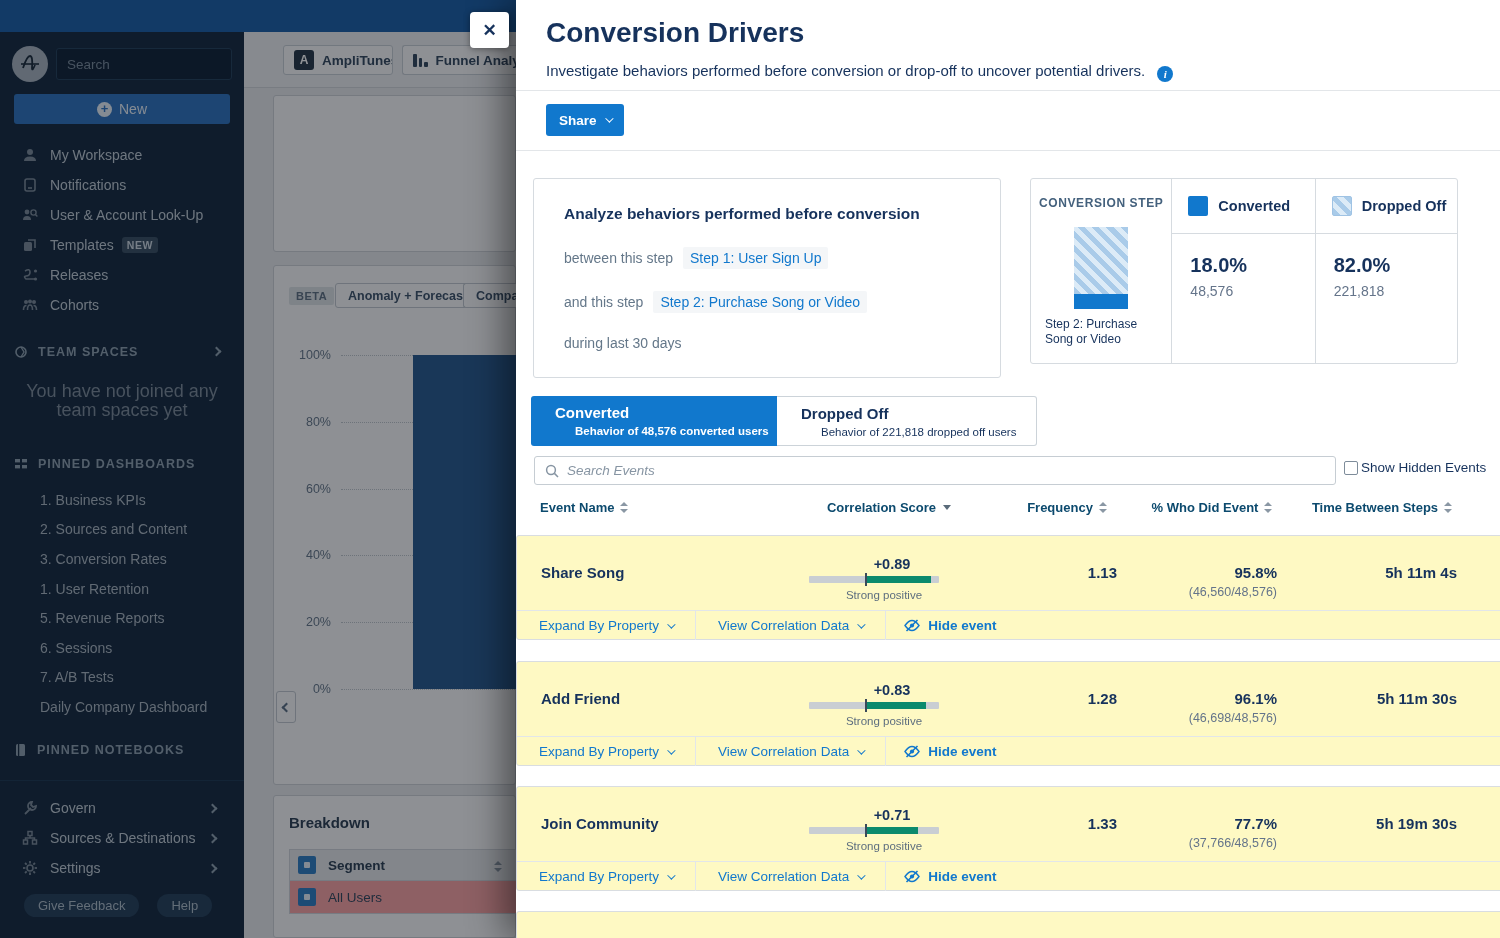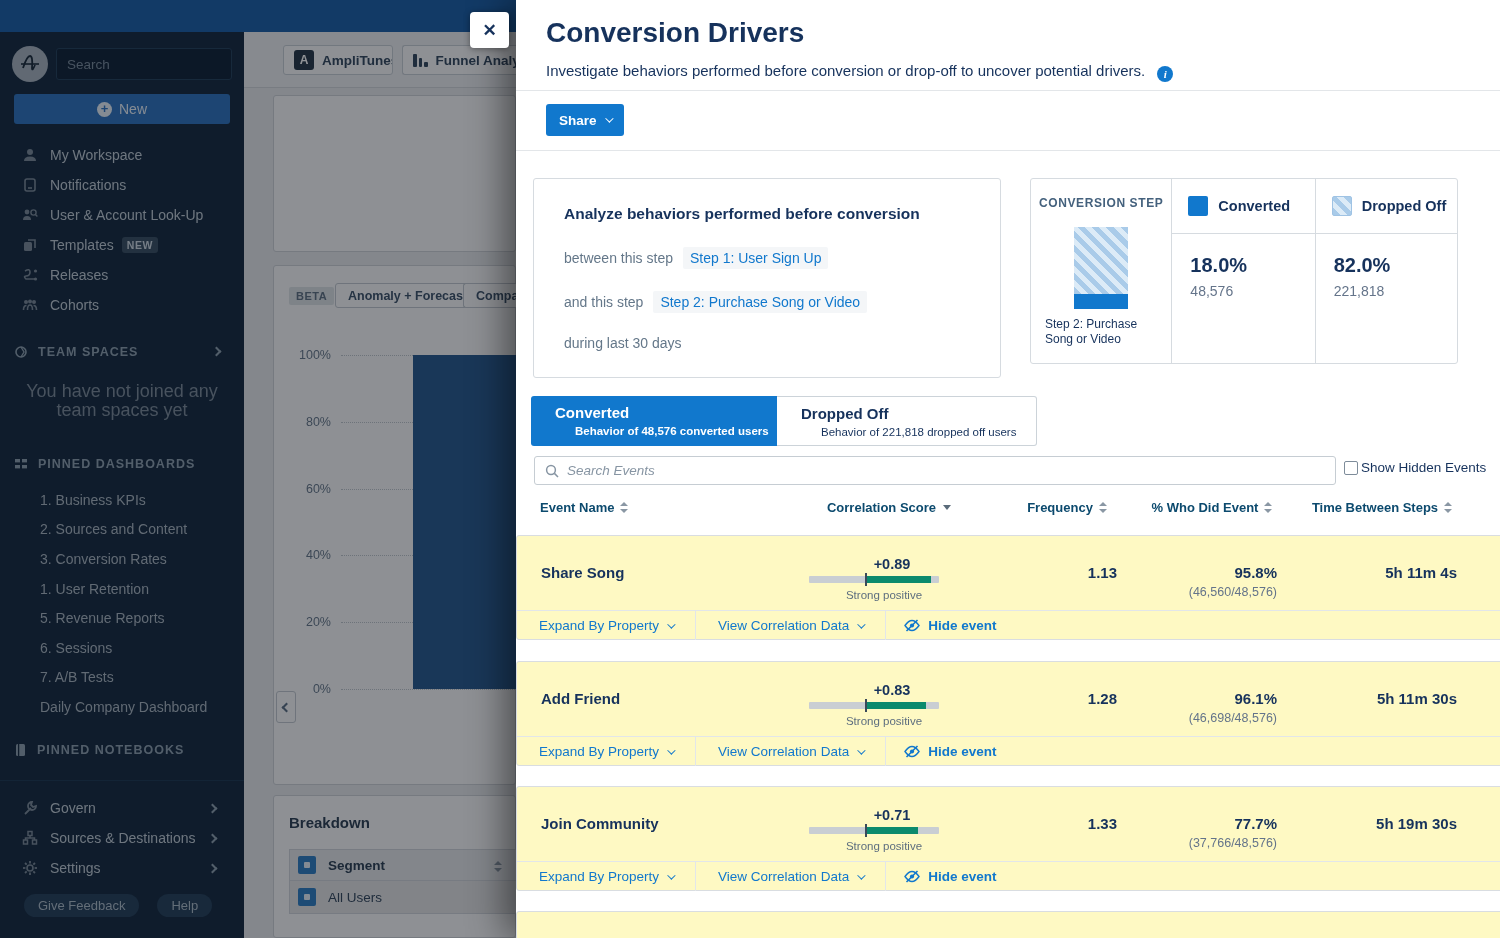--- a/index.html
+++ b/index.html
@@ -54,21 +54,21 @@
   .ytick { position:absolute; width:44px; text-align:right; color:#67788a; font-size:12.5px; }
   .gridline { position:absolute; left:67px; right:0; border-top:1px dotted #c0c6cc; }
   .bgbar { position:absolute; left:139px; top:89px; width:104px; height:334px; background:#27598e; }
   .nav-arrow { position:absolute; left:2px; top:425px; width:20px; height:32px; background:#fbfcfc; border:1px solid #c3c9cf; border-radius:3px; display:flex; align-items:center; justify-content:center; cursor:pointer; }
   .chev-l { width:7px; height:7px; border-left:2px solid #5b6f84; border-bottom:2px solid #5b6f84; transform:rotate(45deg); }
   .bd-title { position:absolute; left:15px; top:18px; font-size:15px; font-weight:bold; color:#2c3f52; }
   .bd-row { position:absolute; left:15px; width:228px; display:flex; align-items:center; }
   .bd-icon { width:18px; height:18px; background:#2f7fc4; border-radius:2px; margin-left:8px; flex:none; position:relative; }
   .bd-icon::after { content:""; position:absolute; left:6px; top:6px; width:6px; height:6px; background:#e8f1f9; border-radius:1px; }
   .bd-head { top:53px; height:32px; background:#e7eaec; border:1px solid #d2d6da; font-size:13.5px; font-weight:bold; color:#2c3f52; }
-  .bd-data { top:85px; height:33px; background:#e5e5e5; border:1px solid #d2d6da; border-top:none; font-size:13.5px; color:#33475c; }
+  .bd-data { top:85px; height:33px; background:#fca5a5; border:1px solid #d2d6da; border-top:none; font-size:13.5px; color:#33475c; }
   .bd-row span.lbl { margin-left:12px; }
   .sort { display:inline-flex; flex-direction:column; gap:2.5px; margin-left:6px; vertical-align:1px; }
   .sort i { width:0; height:0; border-left:4px solid transparent; border-right:4px solid transparent; }
   .sort .up { border-bottom:4px solid #8a97a4; }
   .sort .dn { border-top:4px solid #8a97a4; }
   .bd-head .sort { position:absolute; right:14px; top:11px; }
 
   
   .close-btn { position:absolute; left:470px; top:12px; width:39px; height:36px; background:#fff; border:none; border-radius:4px; box-shadow:0 1px 6px rgba(0,0,0,.4); color:#16325c; font-size:17px; font-weight:bold; z-index:20; cursor:pointer; font-family:inherit; }
 

